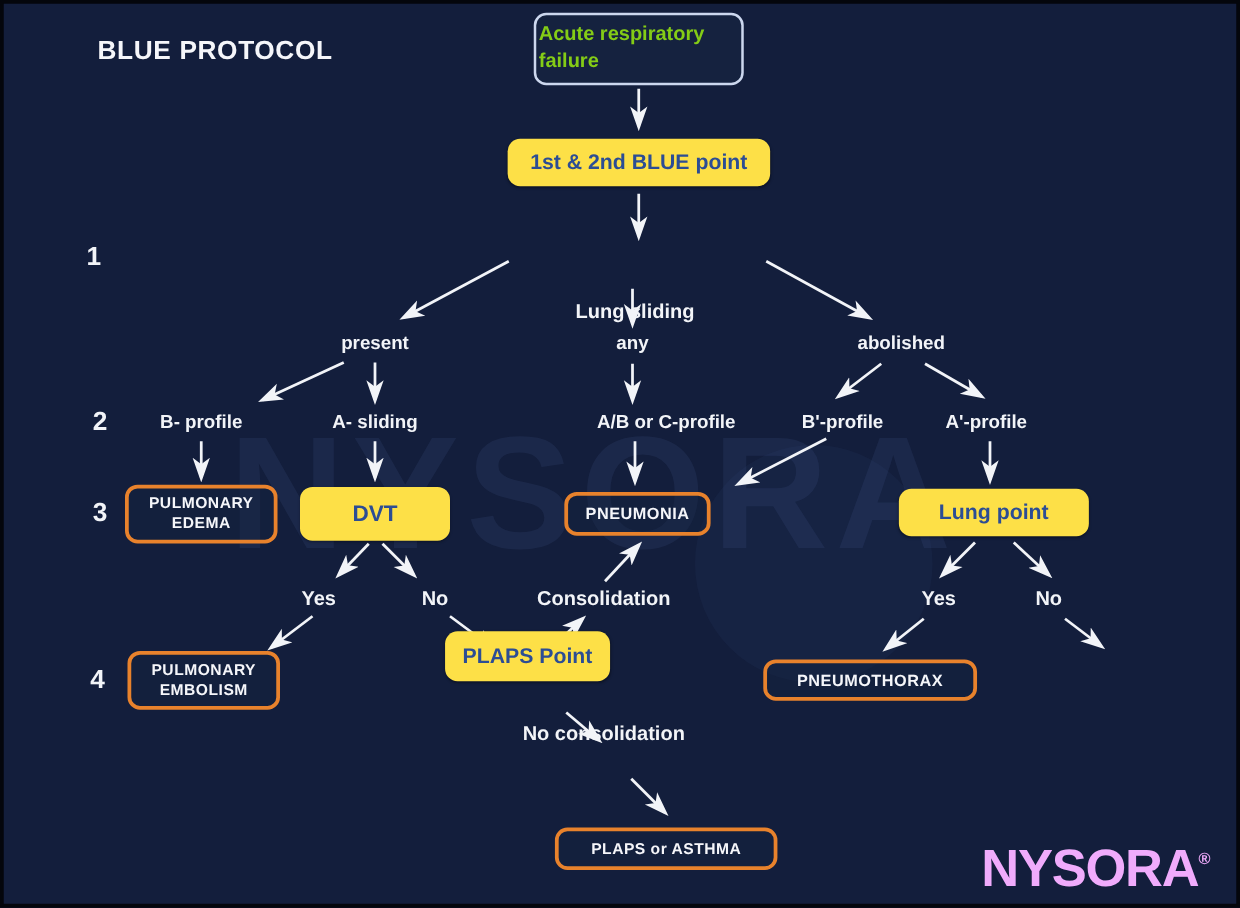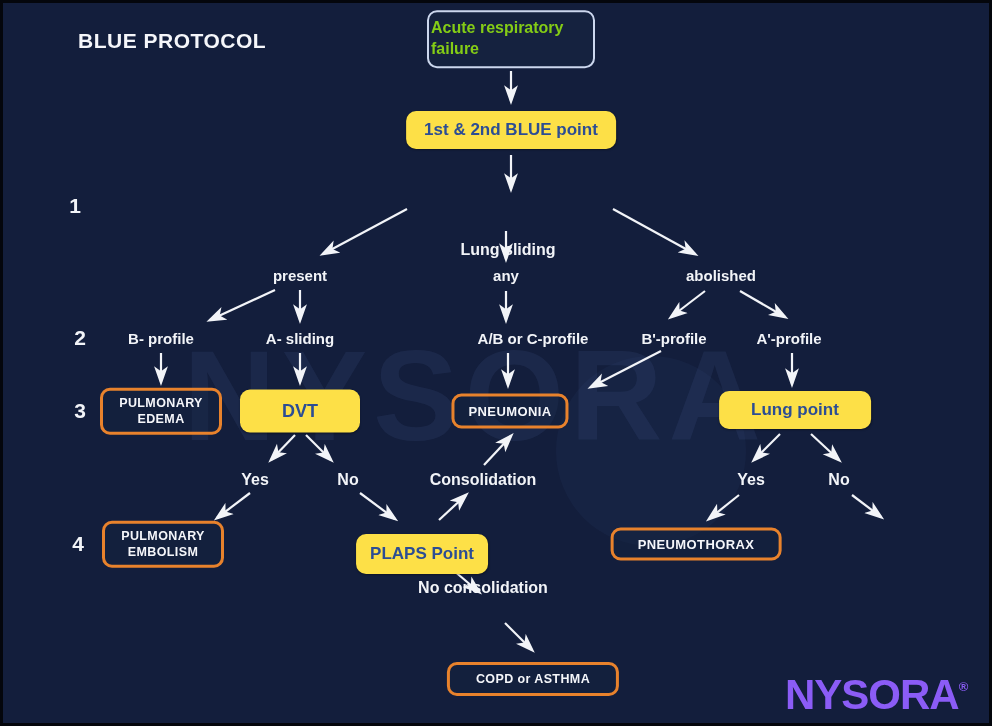--- a/index.html
+++ b/index.html
@@ -43,21 +43,21 @@
     color:rgba(97,124,193,.11);
     font-weight:bold;font-size:128px;letter-spacing:6px;white-space:nowrap;
     pointer-events:none;user-select:none;
   }
   .wm-circle{
     width:190px;height:190px;border-radius:50%;
     background:rgba(97,124,193,.055);
     pointer-events:none;
   }
   .logo{
-    color:#8b5cf6;font-weight:bold;font-size:42px;letter-spacing:-1px;white-space:nowrap;
+    color:#f0abfc;font-weight:bold;font-size:42px;letter-spacing:-1px;white-space:nowrap;
   }
   .logo sup{font-size:13px;font-weight:bold;vertical-align:18px;letter-spacing:0;}
   svg.arrows{position:absolute;left:0;top:0;pointer-events:none;}
   svg.arrows line{stroke:#f2f4f8;stroke-width:2.2;}
 </style>
 </head>
 <body>
 
 <div id="stage">
 
@@ -129,23 +129,23 @@
   <div class="abs ctr white-box" style="left:792px;top:407px;font-size:17px;padding:9px 32px;">Lung point</div>
 
   <div class="abs ctr lbl" style="left:252px;top:477px;font-size:16px;">Yes</div>
   <div class="abs ctr lbl" style="left:345px;top:477px;font-size:16px;">No</div>
   <div class="abs ctr lbl" style="left:480px;top:477px;font-size:16px;">Consolidation</div>
   <div class="abs ctr lbl" style="left:748px;top:477px;font-size:16px;">Yes</div>
   <div class="abs ctr lbl" style="left:836px;top:477px;font-size:16px;">No</div>
 
   <div class="abs ctr orange-box multiline" style="left:160px;top:541px;width:112px;font-size:12.5px;padding:4px 2px;line-height:1.3;">PULMONARY
 EMBOLISM</div>
-  <div class="abs ctr white-box" style="left:419px;top:551px;font-size:17px;padding:10px 14px;">PLAPS Point</div>
+  <div class="abs ctr white-box" style="left:419px;top:522px;font-size:17px;padding:10px 14px;">PLAPS Point</div>
   <div class="abs ctr orange-box" style="left:693px;top:541px;font-size:13px;padding:6px 24px;white-space:nowrap;">PNEUMOTHORAX</div>
 
   <div class="abs ctr lbl" style="left:480px;top:585px;font-size:16px;">No consolidation</div>
-  <div class="abs ctr orange-box" style="left:530px;top:676px;font-size:12.5px;padding:7px 26px;white-space:nowrap;">COPD or ASTHMA</div>
+  <div class="abs ctr orange-box" style="left:530px;top:676px;font-size:12.5px;padding:7px 26px;white-space:nowrap;">PLAPS or ASTHMA</div>
 
   <div class="abs logo" style="left:782px;top:668px;">
     <span>NYSORA</span><sup>®</sup>
   </div>
 
 </div>
 
 </body></html>

